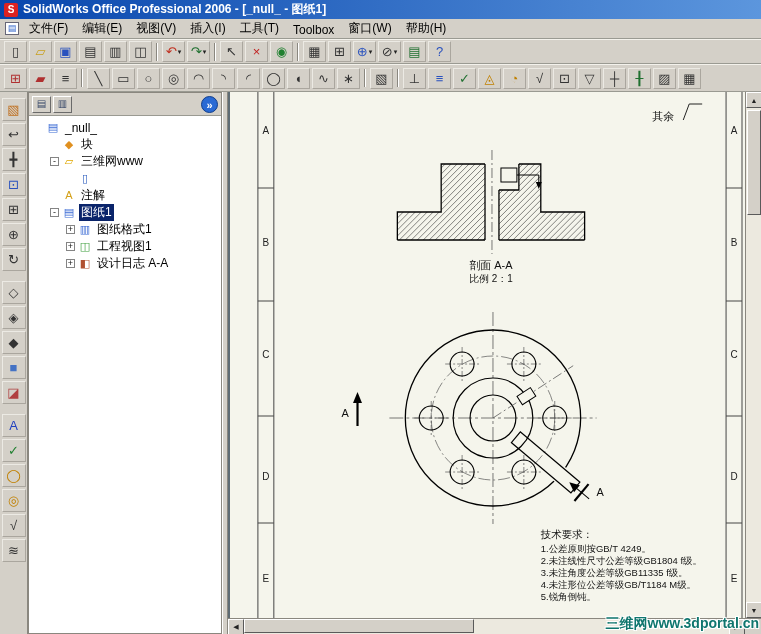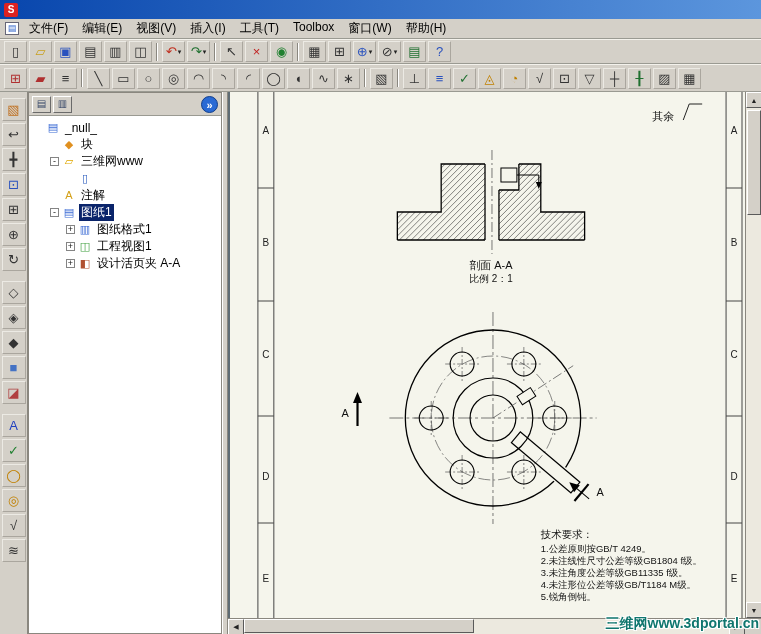--- a/index.html
+++ b/index.html
@@ -12,21 +12,21 @@
               display:flex; align-items:center; gap:5px; padding:0 4px; font-weight:bold; font-size:12px; }
   .app-icon { width:14px; height:14px; background:#d22; color:#fff; font-size:10px; font-weight:bold;
               display:flex; align-items:center; justify-content:center; border-radius:2px; flex:0 0 auto; }
   .title-text { white-space:nowrap; overflow:hidden; }
 
   
   .menubar { height:20px; background:#d4d0c8; display:flex; align-items:center; padding-left:2px;
              border-bottom:1px solid #9a9a92; }
   .child-icon { width:14px; height:13px; background:#fff; border:1px solid #667; color:#36c;
                 font-size:9px; line-height:11px; text-align:center; margin:0 3px; }
-  .menu-items { display:flex; }
+  .menu-items { display:flex;align-items:flex-end; }
   .menu-item { padding:2px 7px; cursor:default; }
 
   
   .toolbar { display:flex; align-items:center; background:#d4d0c8; padding:1px 3px;
              border-top:1px solid #f4f2ec; border-bottom:1px solid #9a9a92; }
   #tb-standard { height:25px; }
   #tb-sketch { height:28px; }
   .tbtn { width:23px; height:21px; display:flex; align-items:center; justify-content:center;
           border:1px solid #d4d0c8; border-top-color:#eceae4; border-left-color:#eceae4;
           border-right-color:#aaa69e; border-bottom-color:#aaa69e; margin:0 1px; cursor:default; }
@@ -91,20 +91,21 @@
   .watermark { position:absolute; right:2px; bottom:1px; z-index:20; font-size:14px; font-weight:bold;
                color:#0f766e; text-shadow:1px 1px 0 #fff, -1px -1px 0 #fff, 1px -1px 0 #fff, -1px 1px 0 #fff;text-align:center; }
 </style>
 </head>
 <body>
 
 <div id="app">
 
   <div class="titlebar">
     <div class="app-icon">S</div>
+    <div class="title-text">SolidWorks Office Professional 2006 - [_null_ - 图纸1]</div>
   </div>
 
   <div class="menubar">
     <div class="child-icon">▤</div>
     <div class="menu-items">
         <span class="menu-item">文件(F)</span>
         <span class="menu-item">编辑(E)</span>
         <span class="menu-item">视图(V)</span>
         <span class="menu-item">插入(I)</span>
         <span class="menu-item">工具(T)</span>
@@ -370,21 +371,21 @@
             <span class="tree-label">图纸格式1</span>
           </div>
           <div class="tree-row indent2">
             <span class="expand-box">+</span>
             <span class="tree-icon" style="color: rgb(64, 160, 64);">◫</span>
             <span class="tree-label">工程视图1</span>
           </div>
           <div class="tree-row indent2">
             <span class="expand-box">+</span>
             <span class="tree-icon" style="color: rgb(176, 80, 48);">◧</span>
-            <span class="tree-label">设计活页夹 A-A</span>
+            <span class="tree-label">设计日志 A-A</span>
           </div>
         </div>
     </div>
 
     <div class="splitter"></div>
 
     <div class="canvas-col">
       <div class="canvas-row">
         <div class="paper">
 

